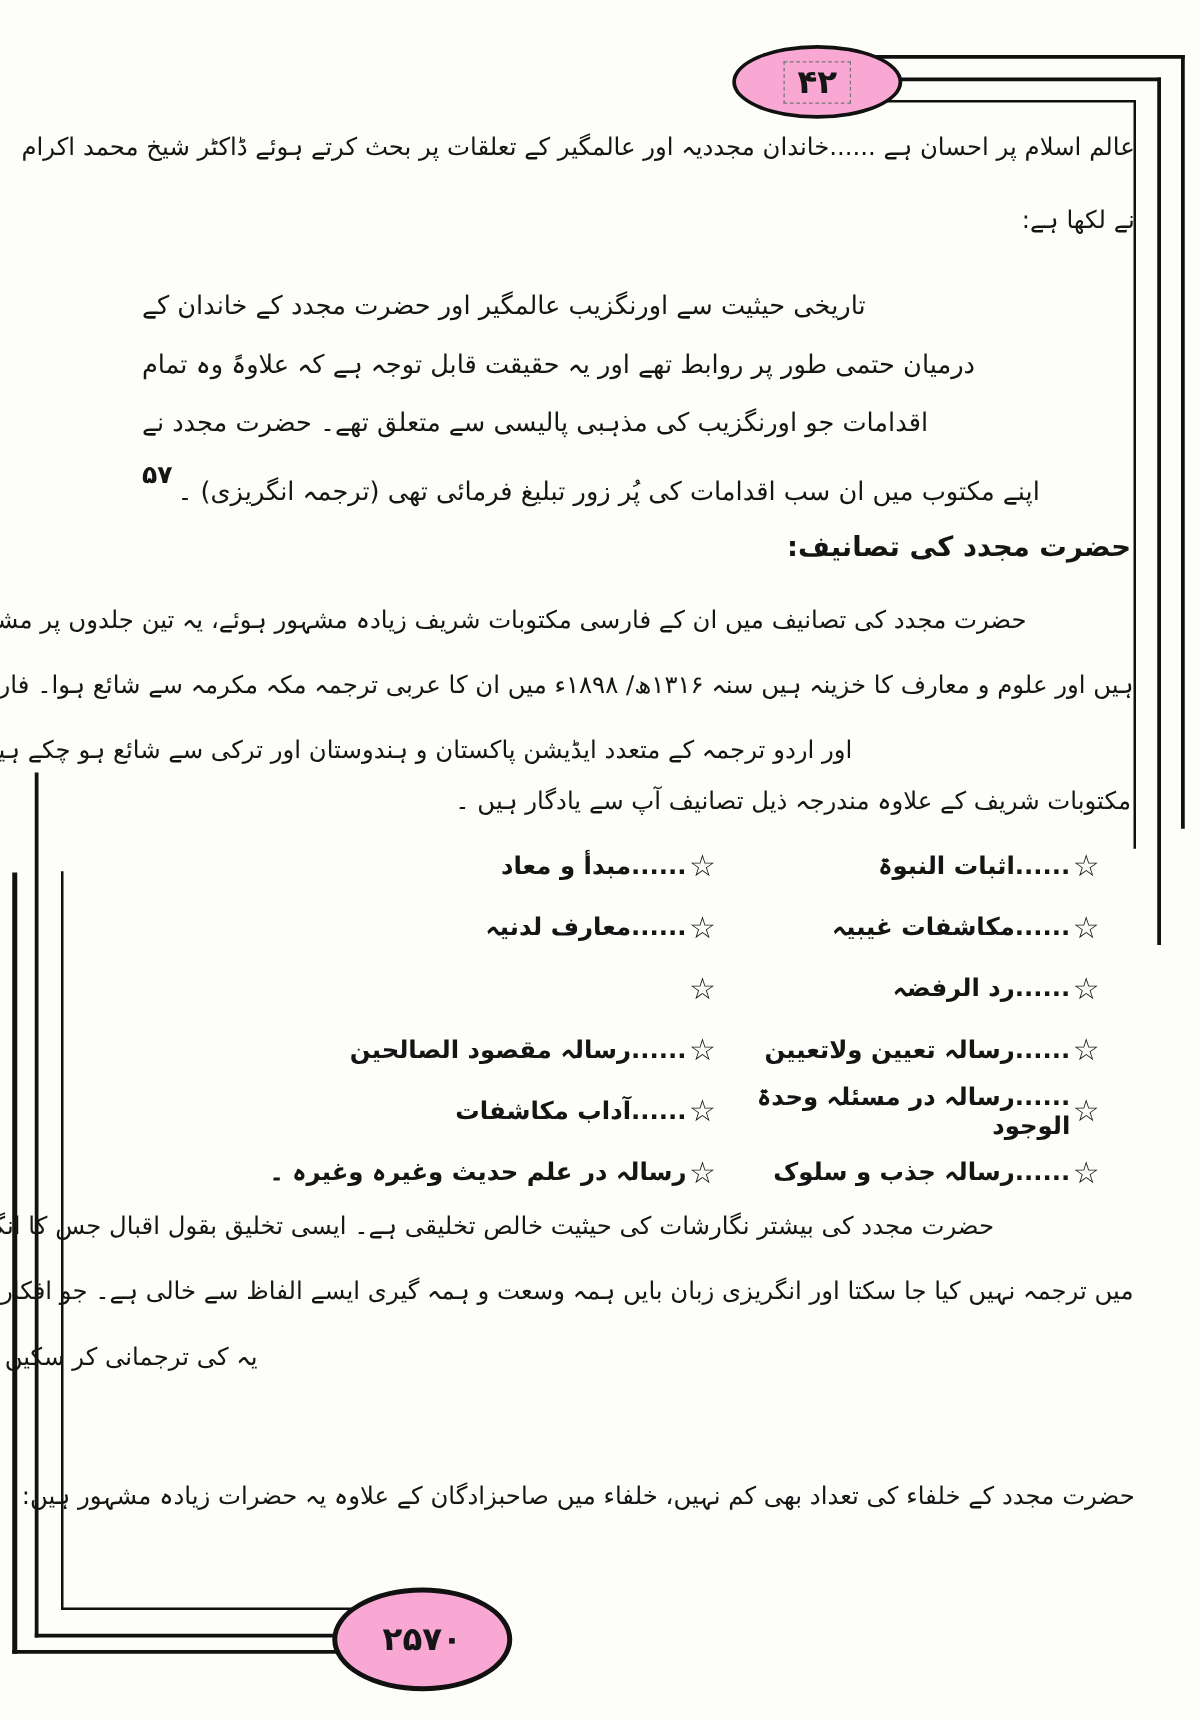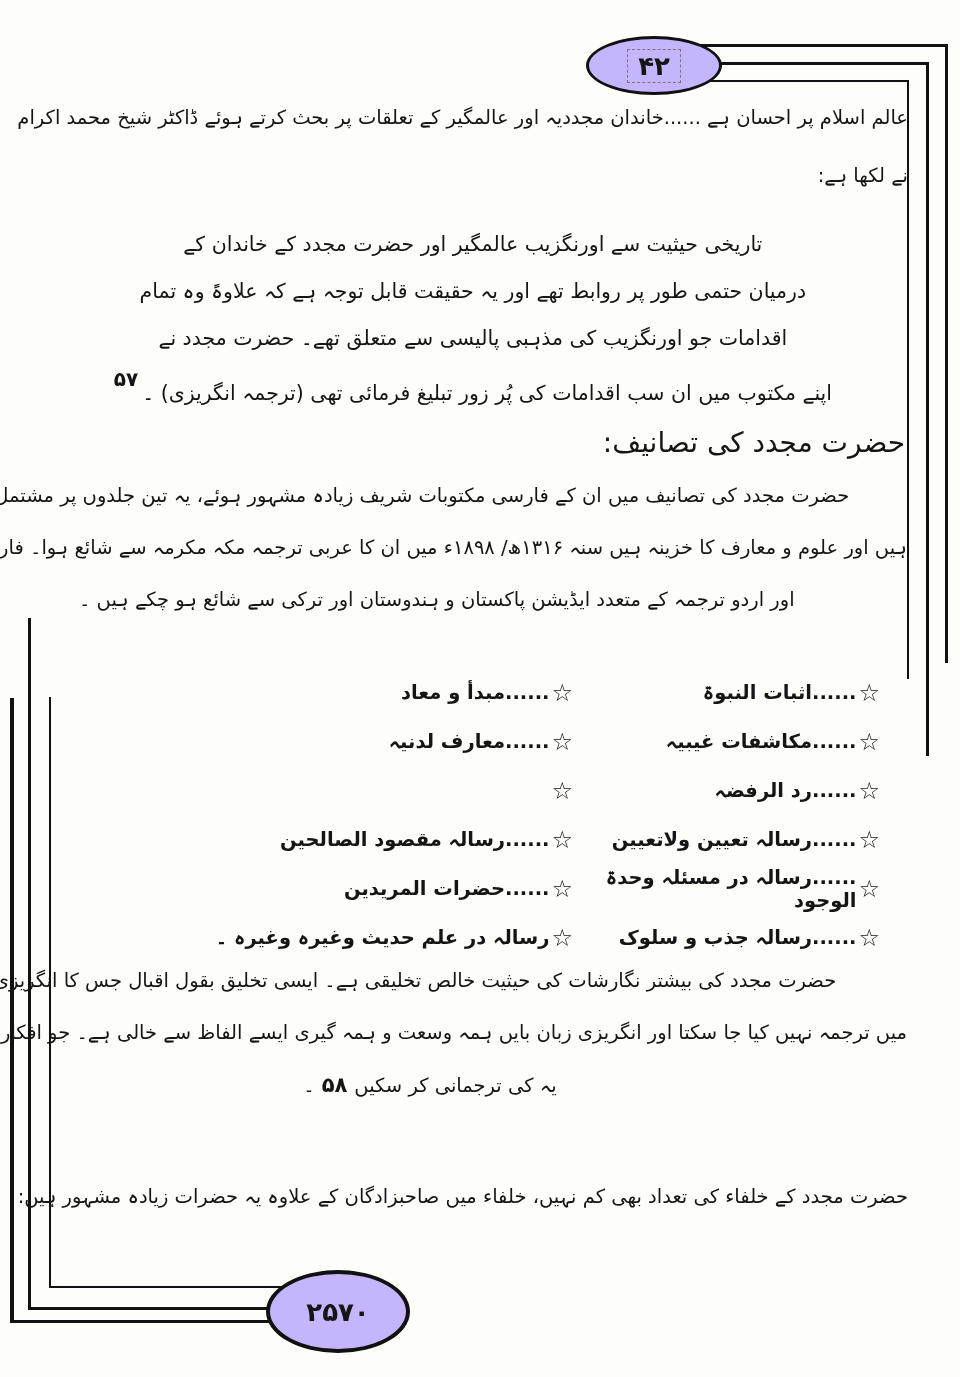--- a/index.html
+++ b/index.html
@@ -23,34 +23,34 @@
     border-top:2px solid #111;border-right:2px solid #111;}
   .bl-outer{top:698px;left:10px;width:320px;height:622px;
     border-left:4px solid #111;border-bottom:3px solid #111;}
   .bl-mid{top:618px;left:28px;width:296px;height:689px;
     border-left:3px solid #111;border-bottom:3px solid #111;}
   .bl-inner{top:697px;left:49px;width:266px;height:589px;
     border-left:2.5px solid #111;border-bottom:2.5px solid #111;}
 
   
   .badge{
-    position:absolute;z-index:5;background:#c4b5fd;
+    position:absolute;z-index:5;background:#f9a8d4;
     border:3.5px solid #111;border-radius:50%;
     display:flex;align-items:center;justify-content:center;
     font-weight:bold;font-size:26px;direction:rtl;
   }
   .badge-top{left:586px;top:36px;width:130px;height:53px;}
   .badge-top .num{border:1px dashed #777;padding:1px 10px;}
   .badge-bottom{left:266px;top:1270px;width:136px;height:75px;border-width:4px;}
 
   
-  .t{position:absolute;direction:rtl;text-align:center;white-space:nowrap;}
+  .t{position:absolute;direction:rtl;text-align:left;white-space:nowrap;}
   .body-line{font-size:19.5px;letter-spacing:0.2px;}
   .indent{padding-right:30px;}
-  .heading{font-size:28px;font-weight:normal;}
+  .heading{font-size:22px;font-weight:bold;}
   .quote{line-height:47px;font-size:20.5px;}
   .para{line-height:52px;}
   .fn{font-weight:bold;font-size:20px;position:relative;top:-6px;margin-right:4px;}
   .fn-inline{font-weight:bold;font-size:21px;margin:0 7px;}
 
   
   .works{position:absolute;top:668px;right:80px;width:800px;direction:rtl;}
   .works-row{display:flex;direction:rtl;height:49px;align-items:center;}
   .cell{display:flex;align-items:center;direction:rtl;}
   .cell-r{flex:0 0 307px;}
@@ -91,20 +91,21 @@
   </div>
 
   <div class="t heading" style="top:426px;right:55px;">حضرت مجدد کی تصانیف:</div>
 
   <div class="t para body-line" style="top:470px;right:53px;">
     <div class="indent">حضرت مجدد کی تصانیف میں ان کے فارسی مکتوبات شریف زیادہ مشہور ہوئے، یہ تین جلدوں پر مشتمل</div>
     <div>ہیں اور علوم و معارف کا خزینہ ہیں سنہ ۱۳۱۶ھ/ ۱۸۹۸ء میں ان کا عربی ترجمہ مکہ مکرمہ سے شائع ہوا۔ فارسی</div>
     <div>اور اردو ترجمہ کے متعدد ایڈیشن پاکستان و ہندوستان اور ترکی سے شائع ہو چکے ہیں ۔</div>
   </div>
 
+  <div class="t body-line" style="top:629px;right:55px;">مکتوبات شریف کے علاوہ مندرجہ ذیل تصانیف آپ سے یادگار ہیں ۔</div>
 
   <div class="works">
     <div class="works-row">
       <div class="cell cell-r">
           <span class="star">☆</span>
           <span class="work-title">......اثبات النبوۃ</span>
         </div>
       <div class="cell cell-l">
           <span class="star">☆</span>
           <span class="work-title">......مبدأ و معاد</span>
@@ -139,21 +140,21 @@
           <span class="work-title">......رسالہ مقصود الصالحین</span>
         </div>
     </div>
     <div class="works-row">
       <div class="cell cell-r">
           <span class="star">☆</span>
           <span class="work-title">......رسالہ در مسئلہ وحدۃ الوجود</span>
         </div>
       <div class="cell cell-l">
           <span class="star">☆</span>
-          <span class="work-title">......حضرات المریدین</span>
+          <span class="work-title">......آداب مکاشفات</span>
         </div>
     </div>
     <div class="works-row">
       <div class="cell cell-r">
           <span class="star">☆</span>
           <span class="work-title">......رسالہ جذب و سلوک</span>
         </div>
       <div class="cell cell-l">
           <span class="star">☆</span>
           <span class="work-title">رسالہ در علم حدیث وغیرہ وغیرہ ۔</span>

